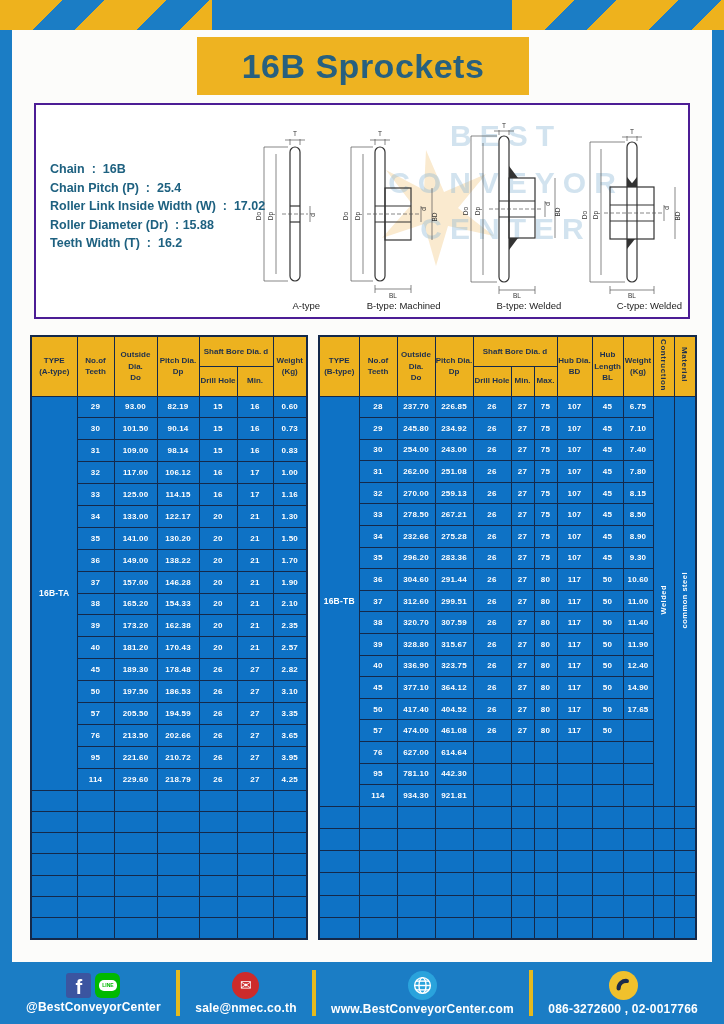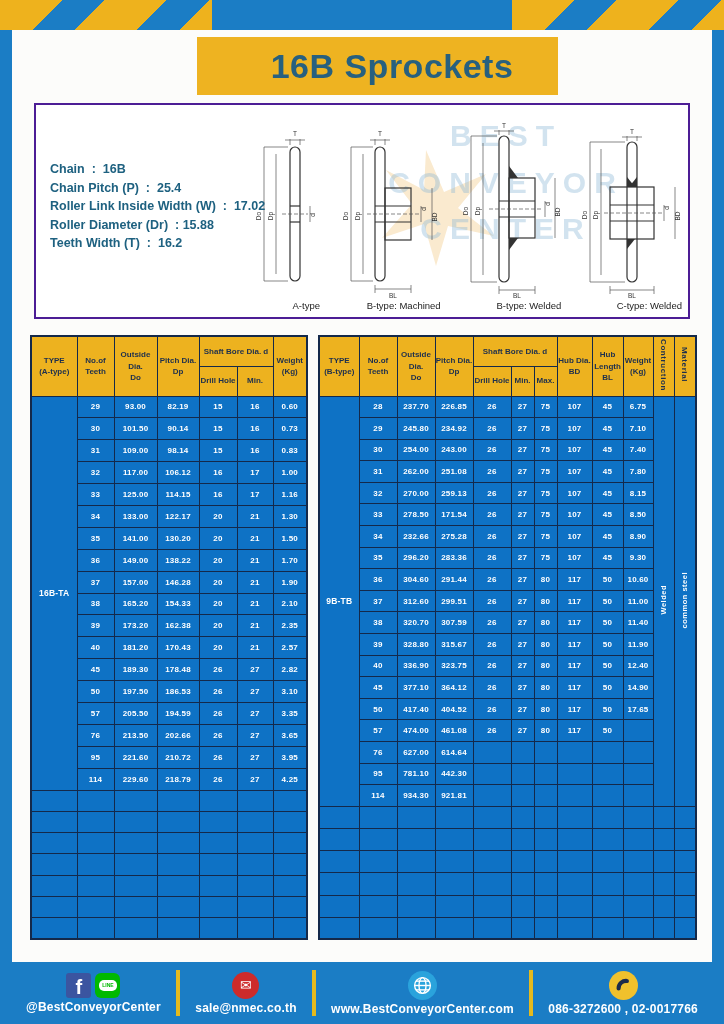--- a/index.html
+++ b/index.html
@@ -6,21 +6,21 @@
   .page{position:relative;width:724px;height:1024px;background:#1b7dc5;overflow:hidden;
         font-family:"Liberation Sans",sans-serif;}
   .paper{position:absolute;left:12px;right:12px;top:30px;bottom:62px;background:#fcfcfa;}
   .stripe-band{position:absolute;top:0;height:30px;
         background:repeating-linear-gradient(135deg,#eeb21d 0 44px,rgba(0,0,0,0) 44px 74px);}
   .stripe-left{left:0;width:212px;}
   .stripe-right{right:0;width:212px;}
 
   
   .banner{position:absolute;left:197px;top:37px;width:332px;height:58px;background:#eeb321;
-          display:flex;align-items:center;justify-content:center;padding-left:29px;}
+          display:flex;align-items:center;justify-content:center;}
   .banner .t{font-size:34px;font-weight:800;color:#27607f;letter-spacing:.5px;}
 
   
   .info-box{position:absolute;left:34px;top:103px;width:652px;height:212px;background:#fff;
             border:2px solid #4c1d95;}
   .specs{position:absolute;left:14px;top:55px;z-index:3;}
   .specs div{font-size:12.5px;font-weight:bold;color:#1e6180;line-height:18.5px;white-space:pre;}
   .watermark{position:absolute;left:300px;top:8px;width:340px;z-index:1;text-align:center;
              color:rgba(137,181,212,0.38);font-weight:800;font-size:30px;line-height:1.55;
              letter-spacing:8px;}
@@ -502,21 +502,21 @@
         <th rowspan="2" class="v-head"><span>Material</span></th>
       </tr>
       <tr>
         <th>Drill Hole</th>
         <th>Min.</th>
         <th>Max.</th>
       </tr>
     </thead>
     <tbody>
         <tr>
-          <td class="type-cell" rowspan="19">9B-TB</td>
+          <td class="type-cell" rowspan="19">16B-TB</td>
           <td>28</td>
           <td>237.70</td>
           <td>226.85</td>
           <td>26</td>
           <td>27</td>
           <td>75</td>
           <td>107</td>
           <td>45</td>
           <td>6.75</td>
           <td class="v-cell" rowspan="19"><span>Welded</span></td>
@@ -562,21 +562,21 @@
           <td>26</td>
           <td>27</td>
           <td>75</td>
           <td>107</td>
           <td>45</td>
           <td>8.15</td>
         </tr>
         <tr>
           <td>33</td>
           <td>278.50</td>
-          <td>171.54</td>
+          <td>267.21</td>
           <td>26</td>
           <td>27</td>
           <td>75</td>
           <td>107</td>
           <td>45</td>
           <td>8.50</td>
         </tr>
         <tr>
           <td>34</td>
           <td>232.66</td>

